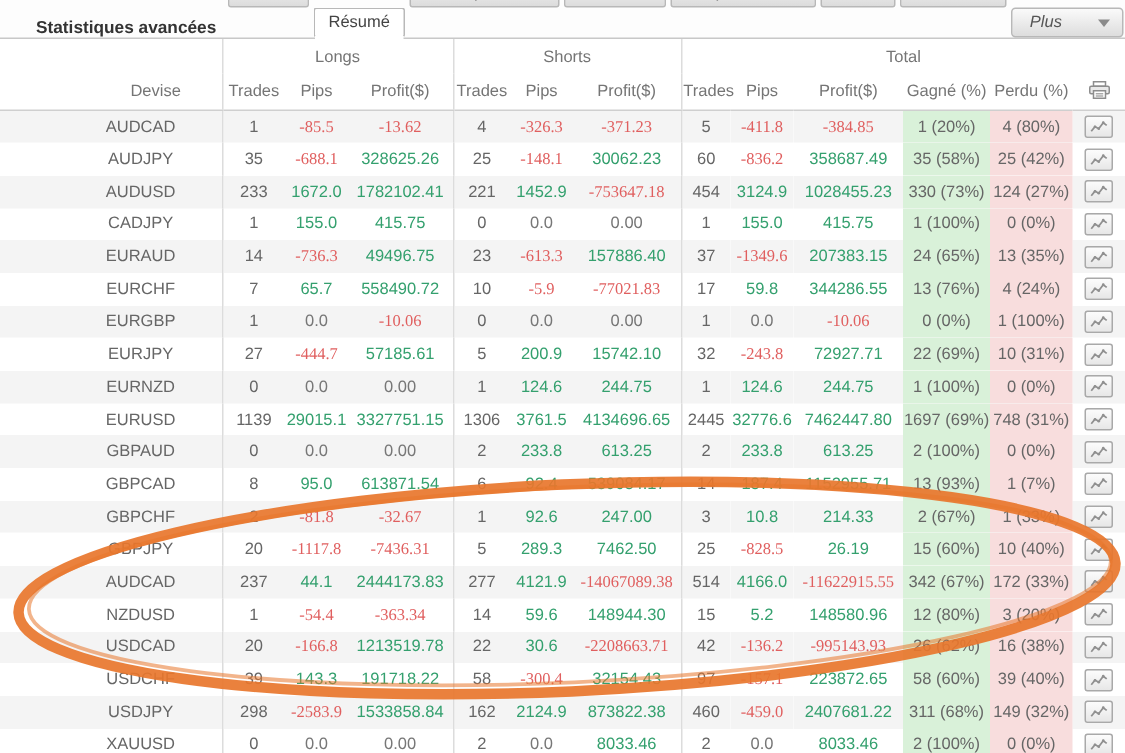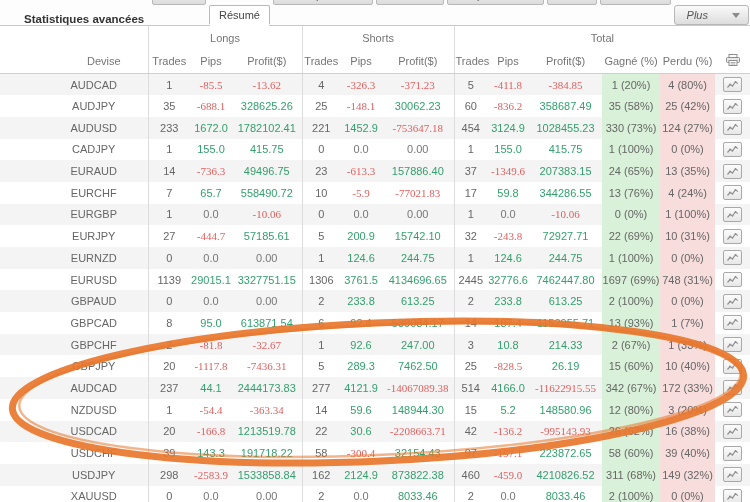--- a/index.html
+++ b/index.html
@@ -527,21 +527,21 @@
         <tr>
           <td class="pair">USDJPY</td>
           <td class="trd bl">298</td>
           <td class="neg">-2583.9</td>
           <td class="pos">1533858.84</td>
           <td class="trd bl">162</td>
           <td class="pos">2124.9</td>
           <td class="pos">873822.38</td>
           <td class="trd bl">460</td>
           <td class="neg">-459.0</td>
-          <td class="pos">4210826.52</td>
+          <td class="pos">2407681.22</td>
           <td class="won">311 (68%)</td>
           <td class="lost">149 (32%)</td>
           <td><span class="chart-btn">
               <svg width="13" height="9" viewBox="0 0 13 9">
                 <polyline points="1.5,7.5 4,4.5 6.5,5.8 9.5,1.8 11.8,3.6" fill="none" stroke="#909090" stroke-width="1.2"></polyline>
                 <circle cx="4" cy="4.5" r="0.9" fill="#909090"></circle>
                 <circle cx="6.5" cy="5.8" r="0.9" fill="#909090"></circle>
                 <circle cx="9.5" cy="1.8" r="0.9" fill="#909090"></circle>
               </svg>
             </span></td>

